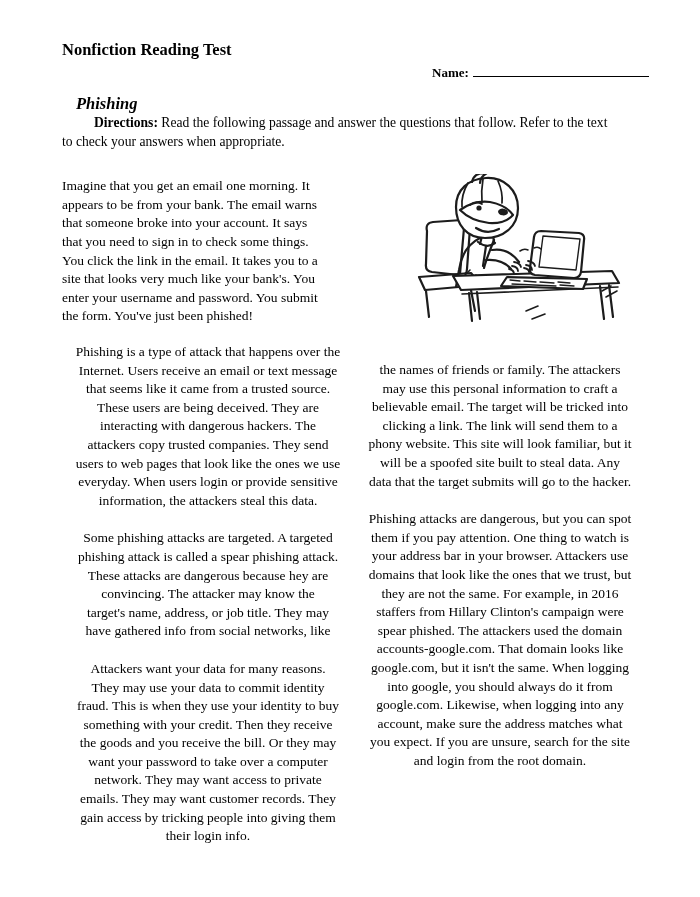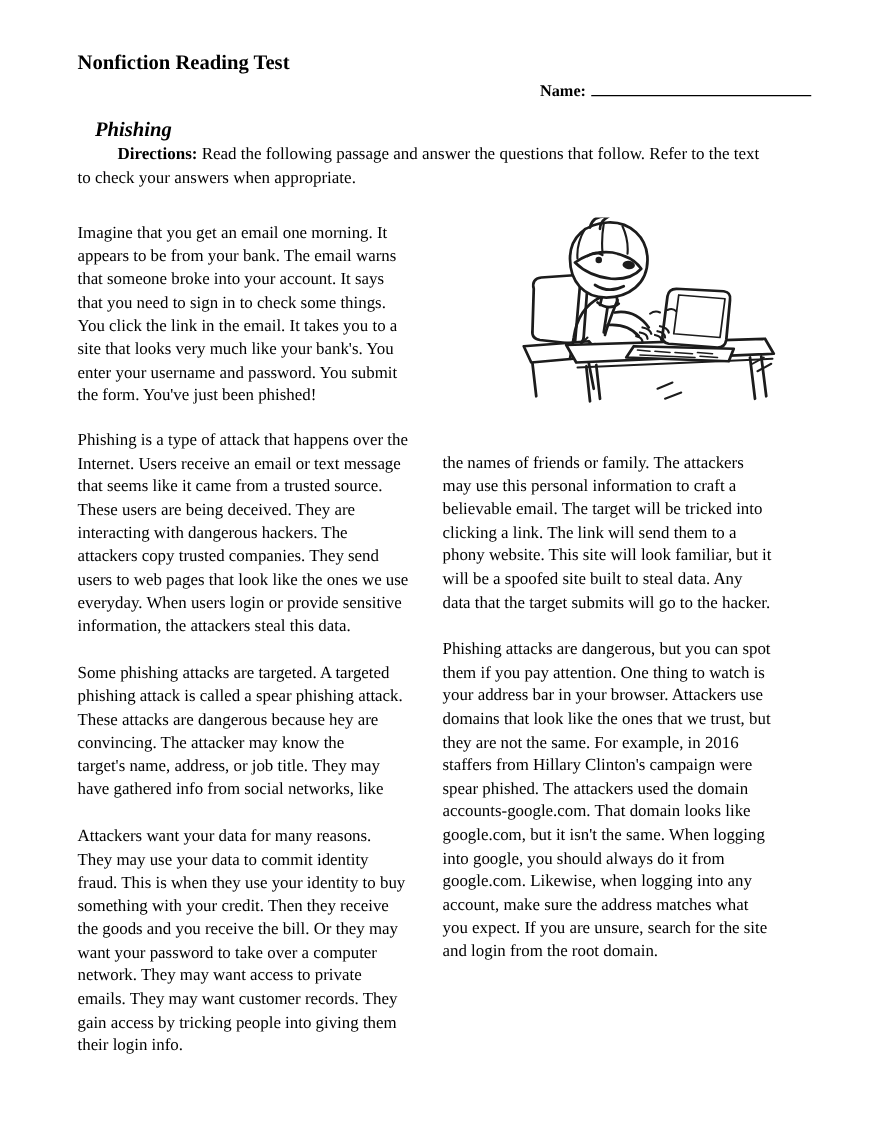--- a/index.html
+++ b/index.html
@@ -12,21 +12,21 @@
   .name-line{display:inline-block;width:176px;height:12px;border-bottom:1.4px solid #000;margin-left:4px;}
   .title{position:absolute;left:62px;top:40px;margin:0;font-size:16.5px;font-weight:bold;line-height:20px;}
   .subtitle{position:absolute;left:62px;top:80px;margin:14px;font-size:16.5px;font-weight:bold;font-style:italic;line-height:20px;}
   .directions{position:absolute;left:62px;top:113px;width:590px;margin:0;font-size:13.6px;line-height:19px;}
   .directions .dtext{white-space:pre-line;margin-top:20px;}
   .dlabel{font-weight:bold;margin-left:32px;}
   .intro-row{position:absolute;left:62px;top:174px;width:560px;display:flex;align-items:flex-end;}
   .para{white-space:pre;font-size:13.5px;line-height:18.6px;margin:0 0 19px 0;}
   .intro-row .para{margin:0;}
   .illustration{margin-left:auto;flex:none;}
-  .columns{position:absolute;left:62px;top:343px;width:584px;display:flex;}
+  .columns{position:absolute;left:62px;top:343px;width:584px;display:flex;text-align:center;}
   .col{width:292px;flex:none;overflow:visible;}
   .col.right{width:292px;padding-top:18px;}
 </style>
 </head>
 <body>
 
 <div class="page">
 
   <div class="name-row">
     <span class="name-label">Name:</span><span class="name-line"></span>

